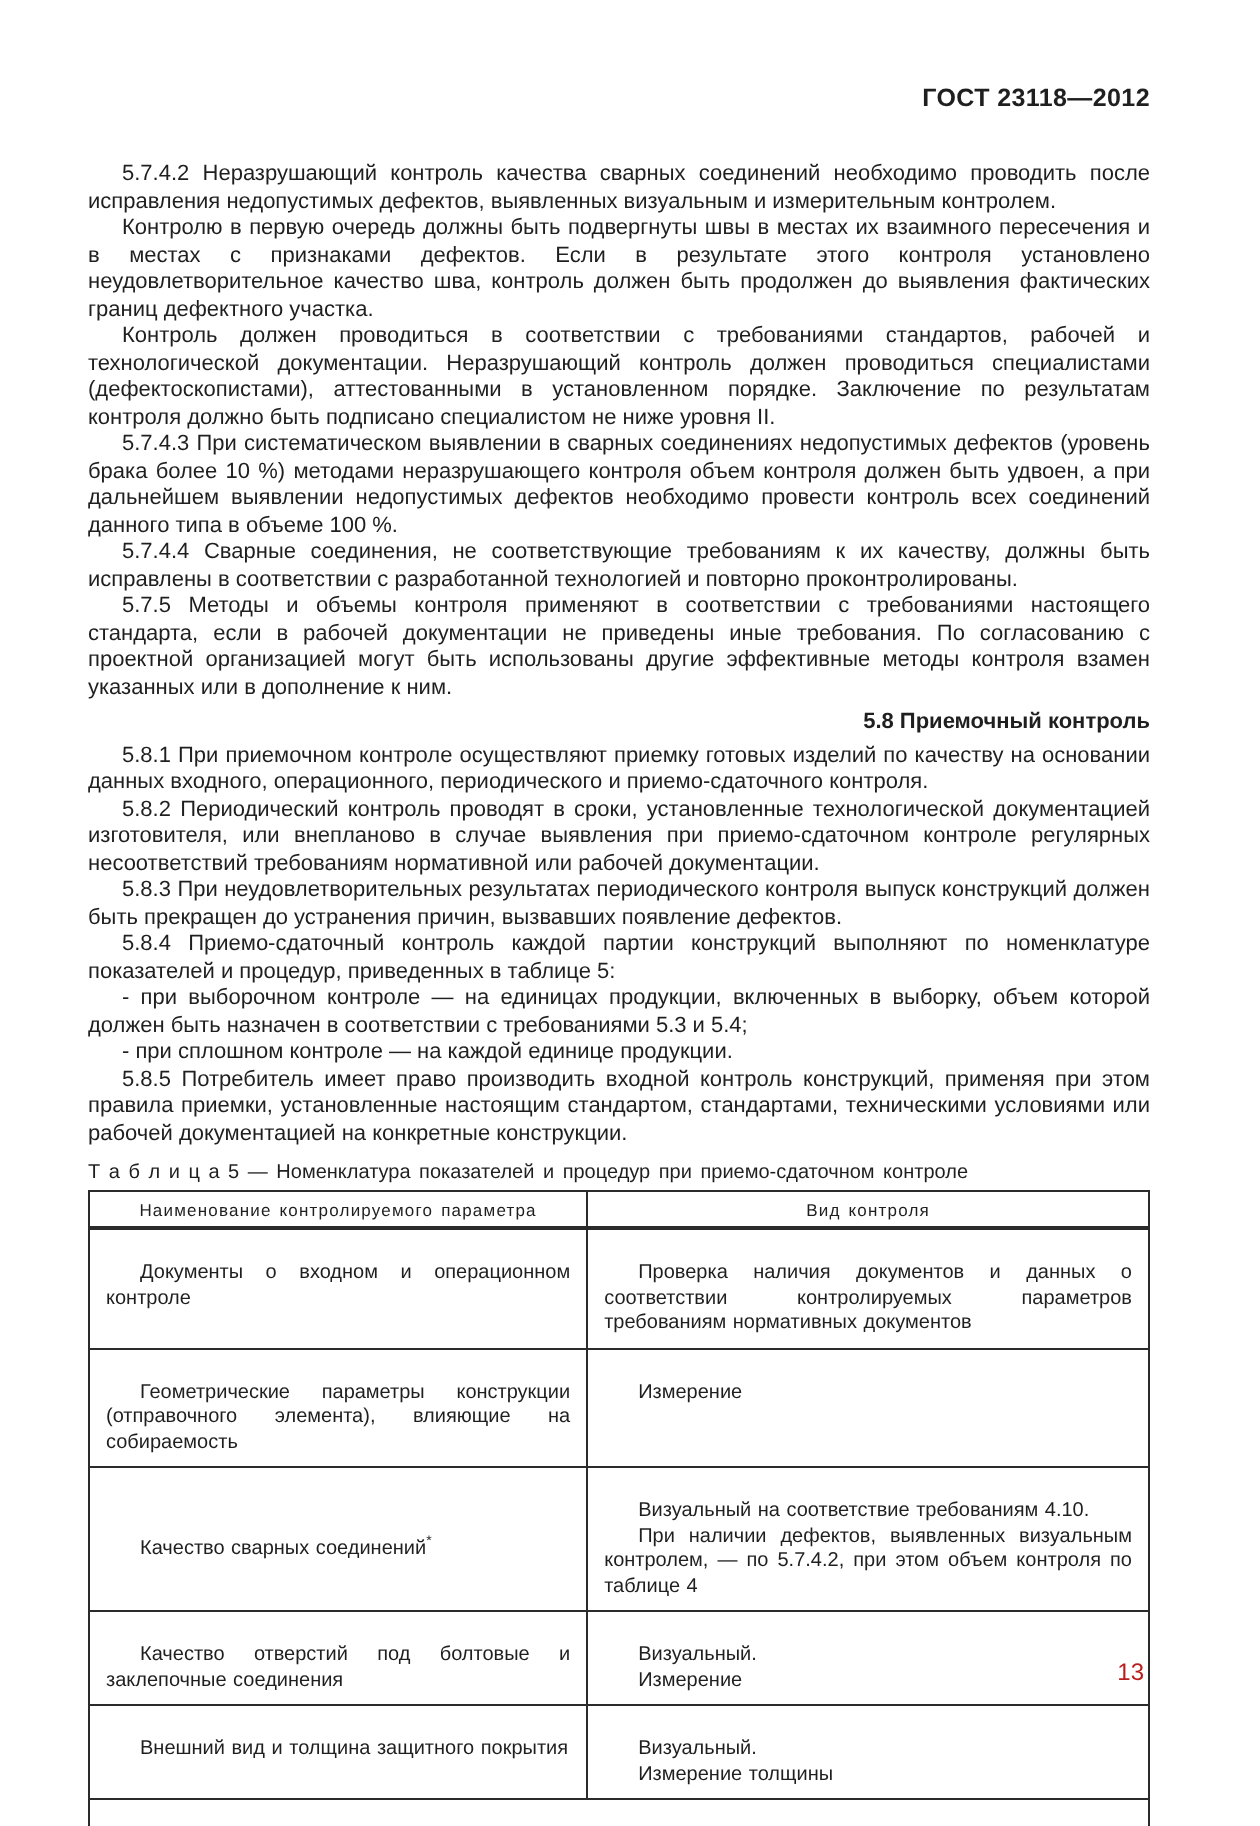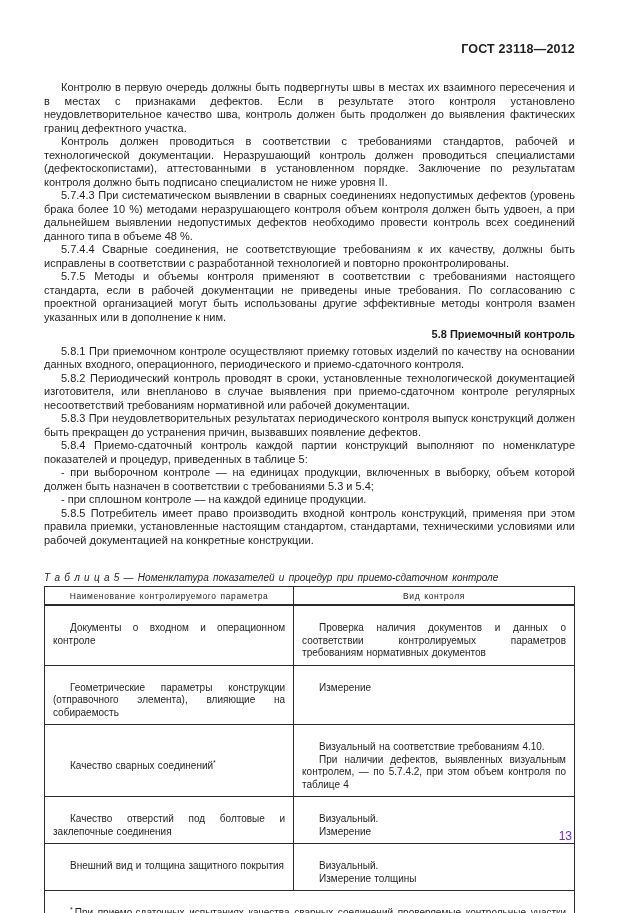--- a/index.html
+++ b/index.html
@@ -29,25 +29,24 @@
     text-align:justify;
     text-indent:17px;
   }
   .para.heading {
     font-weight:700;
     text-align:right;
     margin-top:4px;
     margin-bottom:3px;
   }
   .table-caption {
-    margin-top:25px;
+    margin-top:7px;
     margin-bottom:3px;
     font-size:10px;
     word-spacing:1.5px;
-    font-style:italic;
   }
   table.spec {
     width:100%;
     border-collapse:collapse;
     border:1.5px solid #2b2b2b;
     table-layout:fixed;
   }
   table.spec col.c1 { width:47%; }
   table.spec col.c2 { width:53%; }
   table.spec th {
@@ -71,34 +70,35 @@
   table.spec td.vmid { vertical-align:middle; }
   .cp { text-indent:17px; text-align:justify; }
   sup { font-size:7px; line-height:0; }
   .footnote-row td { padding-bottom:7px; }
   .footnote-row sup { margin-right:2px; }
   .page-number {
     position:absolute;
     top:829px;
     right:48px;
     font-size:12px;
-    color:#6d28d9;
+    color:#b91c1c;
   }
 </style>
 </head>
 <body>
 
 <div class="page">
 
   <div class="doc-header">ГОСТ 23118—2012</div>
 
   <div class="content">
+    <p class="para">5.7.4.2 Неразрушающий контроль качества сварных соединений необходимо проводить после исправления недопустимых дефектов, выявленных визуальным и измерительным контролем.</p>
     <p class="para">Контролю в первую очередь должны быть подвергнуты швы в местах их взаимного пересечения и в местах с признаками дефектов. Если в результате этого контроля установлено неудовлетворительное качество шва, контроль должен быть продолжен до выявления фактических границ дефектного участка.</p>
     <p class="para">Контроль должен проводиться в соответствии с требованиями стандартов, рабочей и технологической документации. Неразрушающий контроль должен проводиться специалистами (дефектоскопистами), аттестованными в установленном порядке. Заключение по результатам контроля должно быть подписано специалистом не ниже уровня II.</p>
-    <p class="para">5.7.4.3 При систематическом выявлении в сварных соединениях недопустимых дефектов (уровень брака более 10 %) методами неразрушающего контроля объем контроля должен быть удвоен, а при дальнейшем выявлении недопустимых дефектов необходимо провести контроль всех соединений данного типа в объеме 48 %.</p>
+    <p class="para">5.7.4.3 При систематическом выявлении в сварных соединениях недопустимых дефектов (уровень брака более 10 %) методами неразрушающего контроля объем контроля должен быть удвоен, а при дальнейшем выявлении недопустимых дефектов необходимо провести контроль всех соединений данного типа в объеме 100 %.</p>
     <p class="para">5.7.4.4 Сварные соединения, не соответствующие требованиям к их качеству, должны быть исправлены в соответствии с разработанной технологией и повторно проконтролированы.</p>
     <p class="para">5.7.5 Методы и объемы контроля применяют в соответствии с требованиями настоящего стандарта, если в рабочей документации не приведены иные требования. По согласованию с проектной организацией могут быть использованы другие эффективные методы контроля взамен указанных или в дополнение к ним.</p>
     <p class="para heading">5.8 Приемочный контроль</p>
     <p class="para">5.8.1 При приемочном контроле осуществляют приемку готовых изделий по качеству на основании данных входного, операционного, периодического и приемо-сдаточного контроля.</p>
     <p class="para">5.8.2 Периодический контроль проводят в сроки, установленные технологической документацией изготовителя, или внепланово в случае выявления при приемо-сдаточном контроле регулярных несоответствий требованиям нормативной или рабочей документации.</p>
     <p class="para">5.8.3 При неудовлетворительных результатах периодического контроля выпуск конструкций должен быть прекращен до устранения причин, вызвавших появление дефектов.</p>
     <p class="para">5.8.4 Приемо-сдаточный контроль каждой партии конструкций выполняют по номенклатуре показателей и процедур, приведенных в таблице 5:</p>
     <p class="para">- при выборочном контроле — на единицах продукции, включенных в выборку, объем которой должен быть назначен в соответствии с требованиями 5.3 и 5.4;</p>
     <p class="para">- при сплошном контроле — на каждой единице продукции.</p>
     <p class="para">5.8.5 Потребитель имеет право производить входной контроль конструкций, применяя при этом правила приемки, установленные настоящим стандартом, стандартами, техническими условиями или рабочей документацией на конкретные конструкции.</p>

